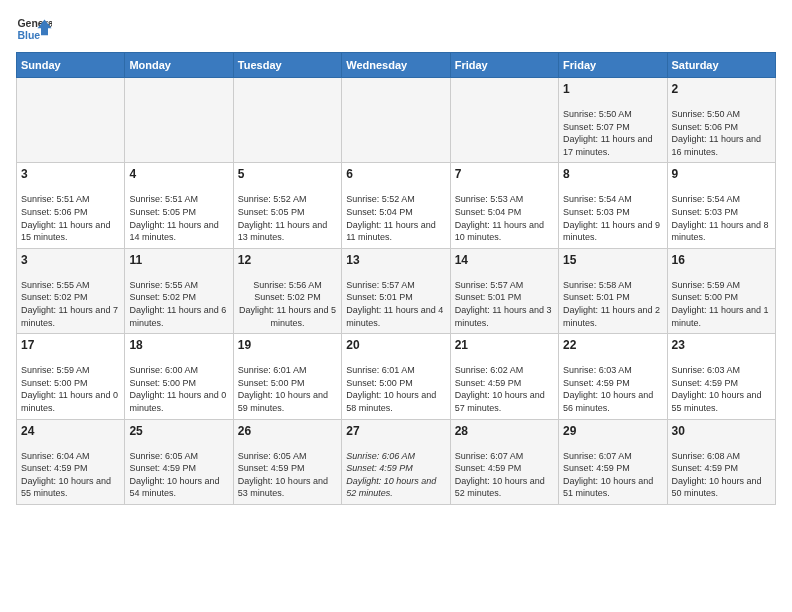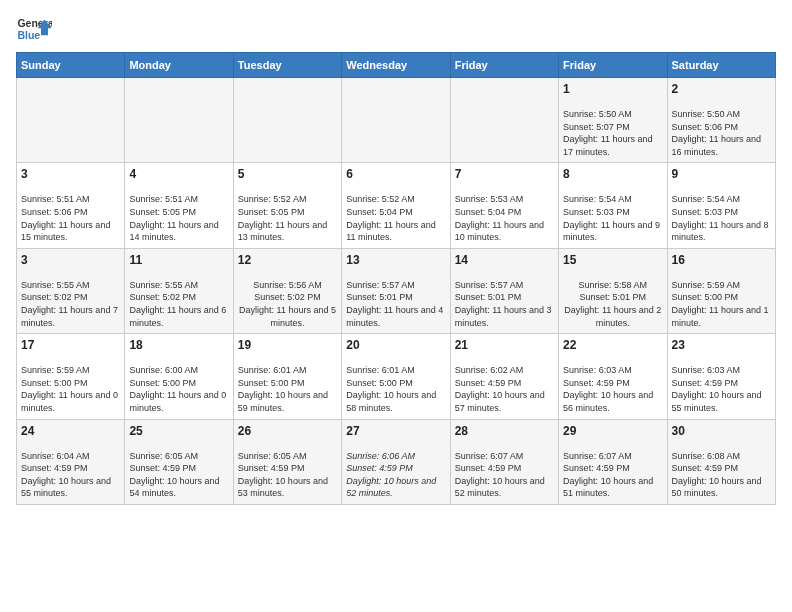--- a/index.html
+++ b/index.html
@@ -199,21 +199,21 @@
 Daylight: 11 hours and 4 minutes.</div>
         </td>
         <td>
           <div class="day-number">14</div>
           <div class="day-info" style="white-space: pre-line;">Sunrise: 5:57 AM
 Sunset: 5:01 PM
 Daylight: 11 hours and 3 minutes.</div>
         </td>
         <td>
           <div class="day-number">15</div>
-          <div class="day-info" style="white-space: pre-line; text-align: center;">Sunrise: 5:58 AM
+          <div class="day-info" style="white-space: pre-line;">Sunrise: 5:58 AM
 Sunset: 5:01 PM
 Daylight: 11 hours and 2 minutes.</div>
         </td>
         <td>
           <div class="day-number">16</div>
           <div class="day-info" style="white-space: pre-line;">Sunrise: 5:59 AM
 Sunset: 5:00 PM
 Daylight: 11 hours and 1 minute.</div>
         </td>
       </tr>

